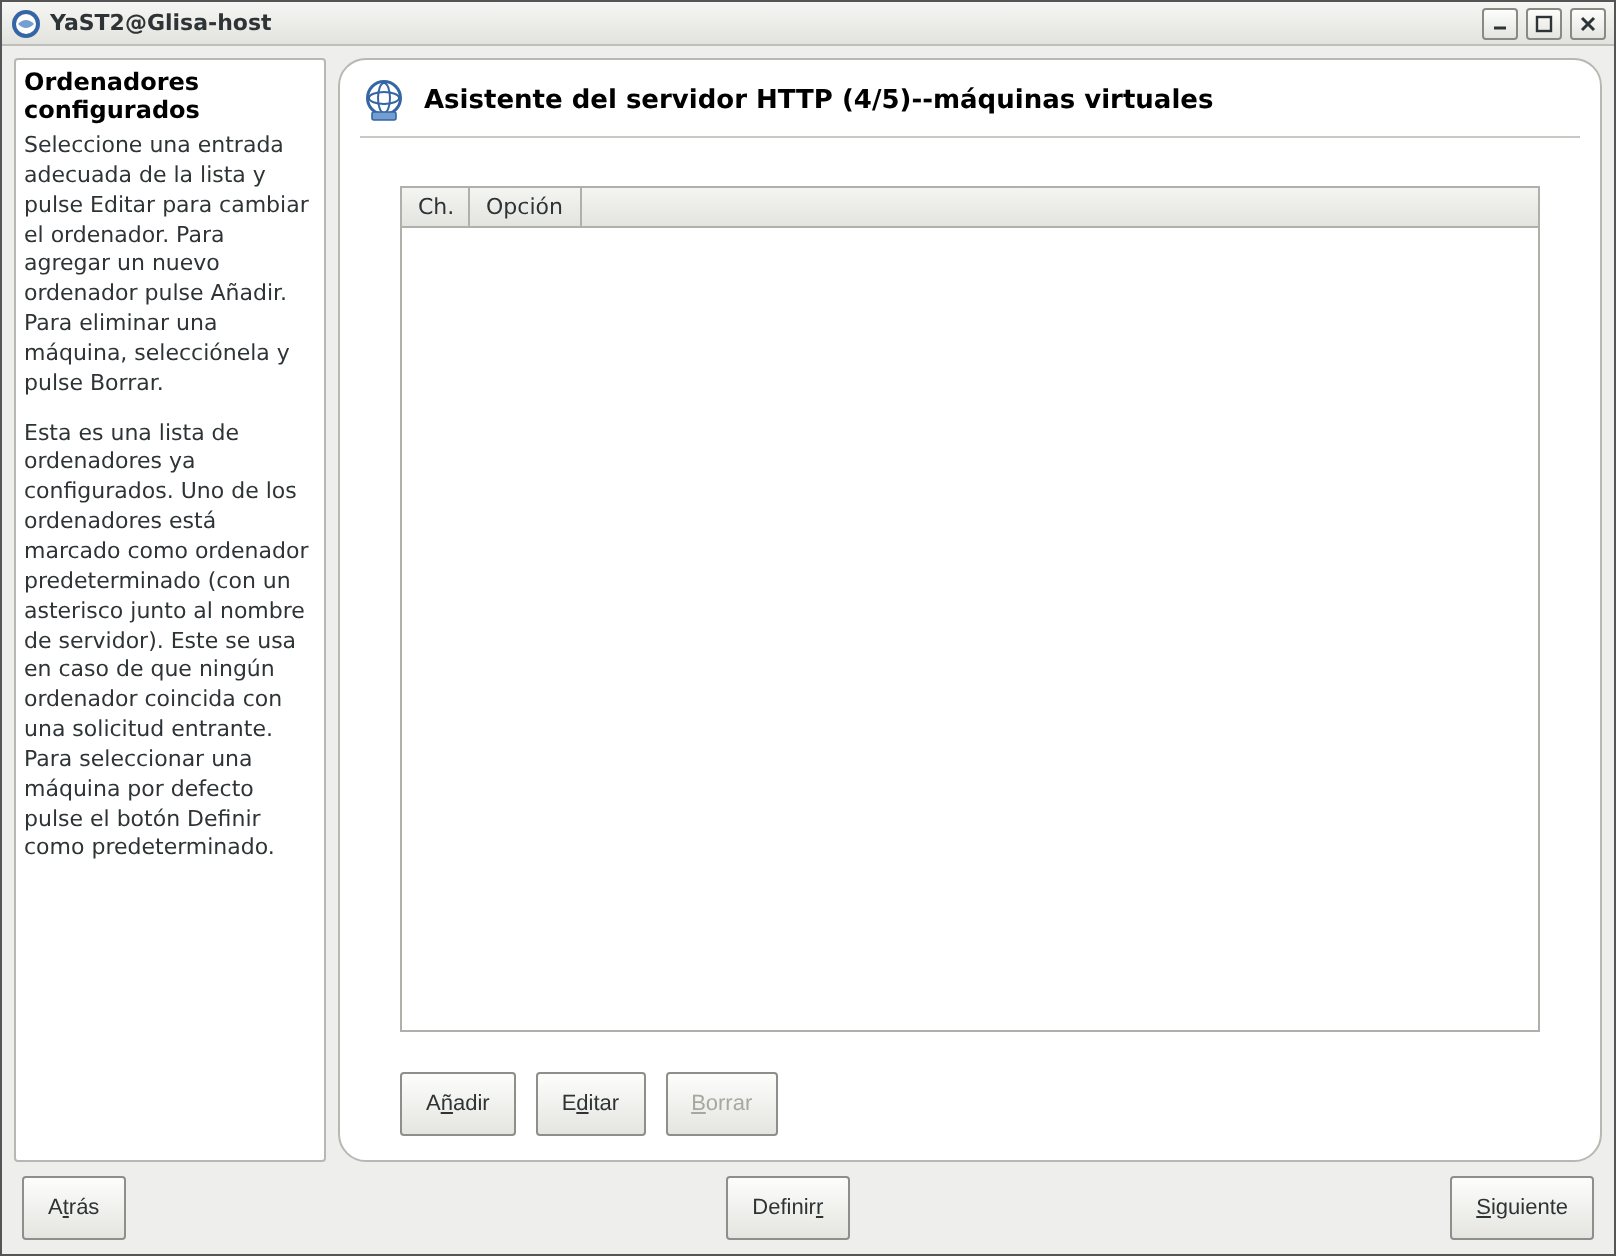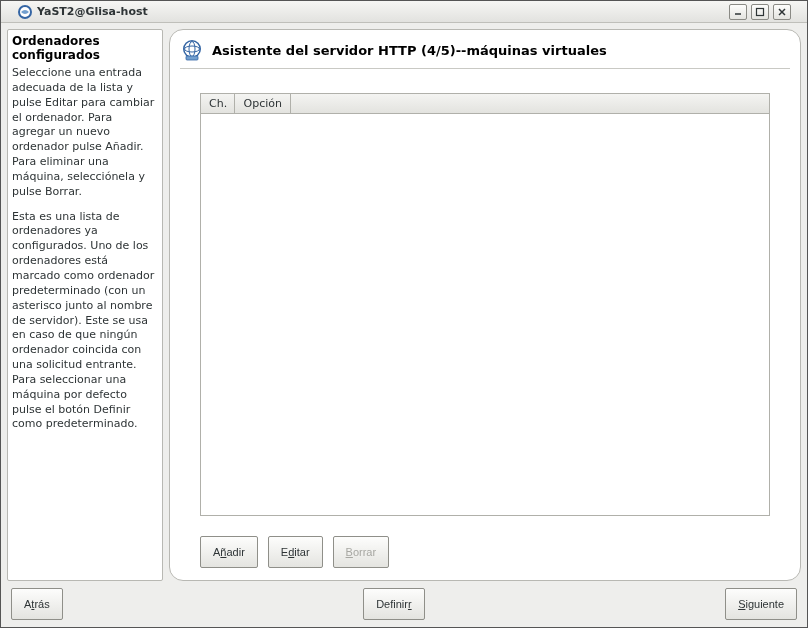--- a/index.html
+++ b/index.html
@@ -1,34 +1,34 @@
 <!DOCTYPE html>
 <html><head>
 <meta charset="utf-8">
 <style>
   * { box-sizing: border-box; }
   html, body { margin:0; padding:0; width:808px; height:628px; font-family: "DejaVu Sans","Liberation Sans",sans-serif; font-size:11px; color:#000; background:#fff; }
   .window { width:808px; height:628px; border:1px solid #555; background:#eeeeec; display:flex; flex-direction:column; }
-  .titlebar { height:22px; background:linear-gradient(#f6f6f4,#e2e2df); border-bottom:1px solid #bfbfba; display:flex; align-items:center; padding:0 16px; gap:4px; }
+  .titlebar { height:22px; background:linear-gradient(#f6f6f4,#e2e2df); border-bottom:1px solid #bfbfba; display:flex; align-items:center; padding:0 4px; gap:4px; }
   .titlebar .app-icon { width:16px; height:16px; display:flex; align-items:center; justify-content:center; }
   .titlebar .title { flex:1; font-weight:bold; font-size:11px; color:#2e3436; }
   .winbtn { width:18px; height:16px; border:1px solid #8a8a85; background:linear-gradient(#fdfdfc,#e4e4e0); border-radius:2px; display:flex; align-items:center; justify-content:center; font-size:10px; line-height:1; cursor:pointer; }
   .client { flex:1; display:flex; flex-direction:column; padding:6px; gap:6px; }
   .columns { flex:1; display:flex; gap:6px; min-height:0; }
   .help-panel { width:156px; background:#fff; border:1px solid #b8b8b3; border-radius:2px; padding:4px; overflow:hidden; position:relative; }
   .help-panel h3 { margin:0 0 4px 0; font-size:12px; font-weight:bold; }
   .help-panel p { margin:0 0 10px 0; line-height:1.35; font-size:11px; color:#2e3436; text-align:left; }
   .main-panel { flex:1; background:#fff; border:1px solid #b8b8b3; border-radius:14px; padding:8px 10px; display:flex; flex-direction:column; }
   .header { display:flex; align-items:center; gap:8px; padding-bottom:6px; border-bottom:1px solid #c9c9c4; }
   .header .hicon { width:24px; height:24px; }
   .header h2 { margin:0; font-size:13px; font-weight:bold; }
   .content-area { flex:1; display:flex; flex-direction:column; padding:24px 20px 10px 20px; min-height:0; }
   .table-wrap { flex:1; border:1px solid #b0b0aa; background:#fff; display:flex; flex-direction:column; min-height:0; }
   .thead-row { display:flex; height:20px; background:linear-gradient(#f4f4f2,#e3e3df); border-bottom:1px solid #b0b0aa; }
-  .th { border-right:1px solid #b0b0aa; padding:3px 8px; font-size:11px; color:#2e3436; white-space:nowrap;text-align:right; }
+  .th { border-right:1px solid #b0b0aa; padding:3px 8px; font-size:11px; color:#2e3436; white-space:nowrap; }
   .th.c1 { width:34px; }
   .th.c2 { width:56px; }
   .th.c3 { width:48px;margin-top:44px; }
   .th.filler { flex:1; border-right:none; }
   .tbody { flex:1; background:#fff; }
   .actions-row { display:flex; gap:10px; padding:10px 20px 4px 20px; align-items:center; }
   .actions-row .spacer { flex:1; }
   button.std { height:32px; padding:0 12px; border:1px solid #8f8f89; border-radius:2px; background:linear-gradient(#fdfdfc,#e4e4e0); font-size:11px; color:#2e3436; cursor:pointer; }
   button.std:disabled { color:#a7a7a2; cursor:default; }
   .accel { text-decoration:underline; }

